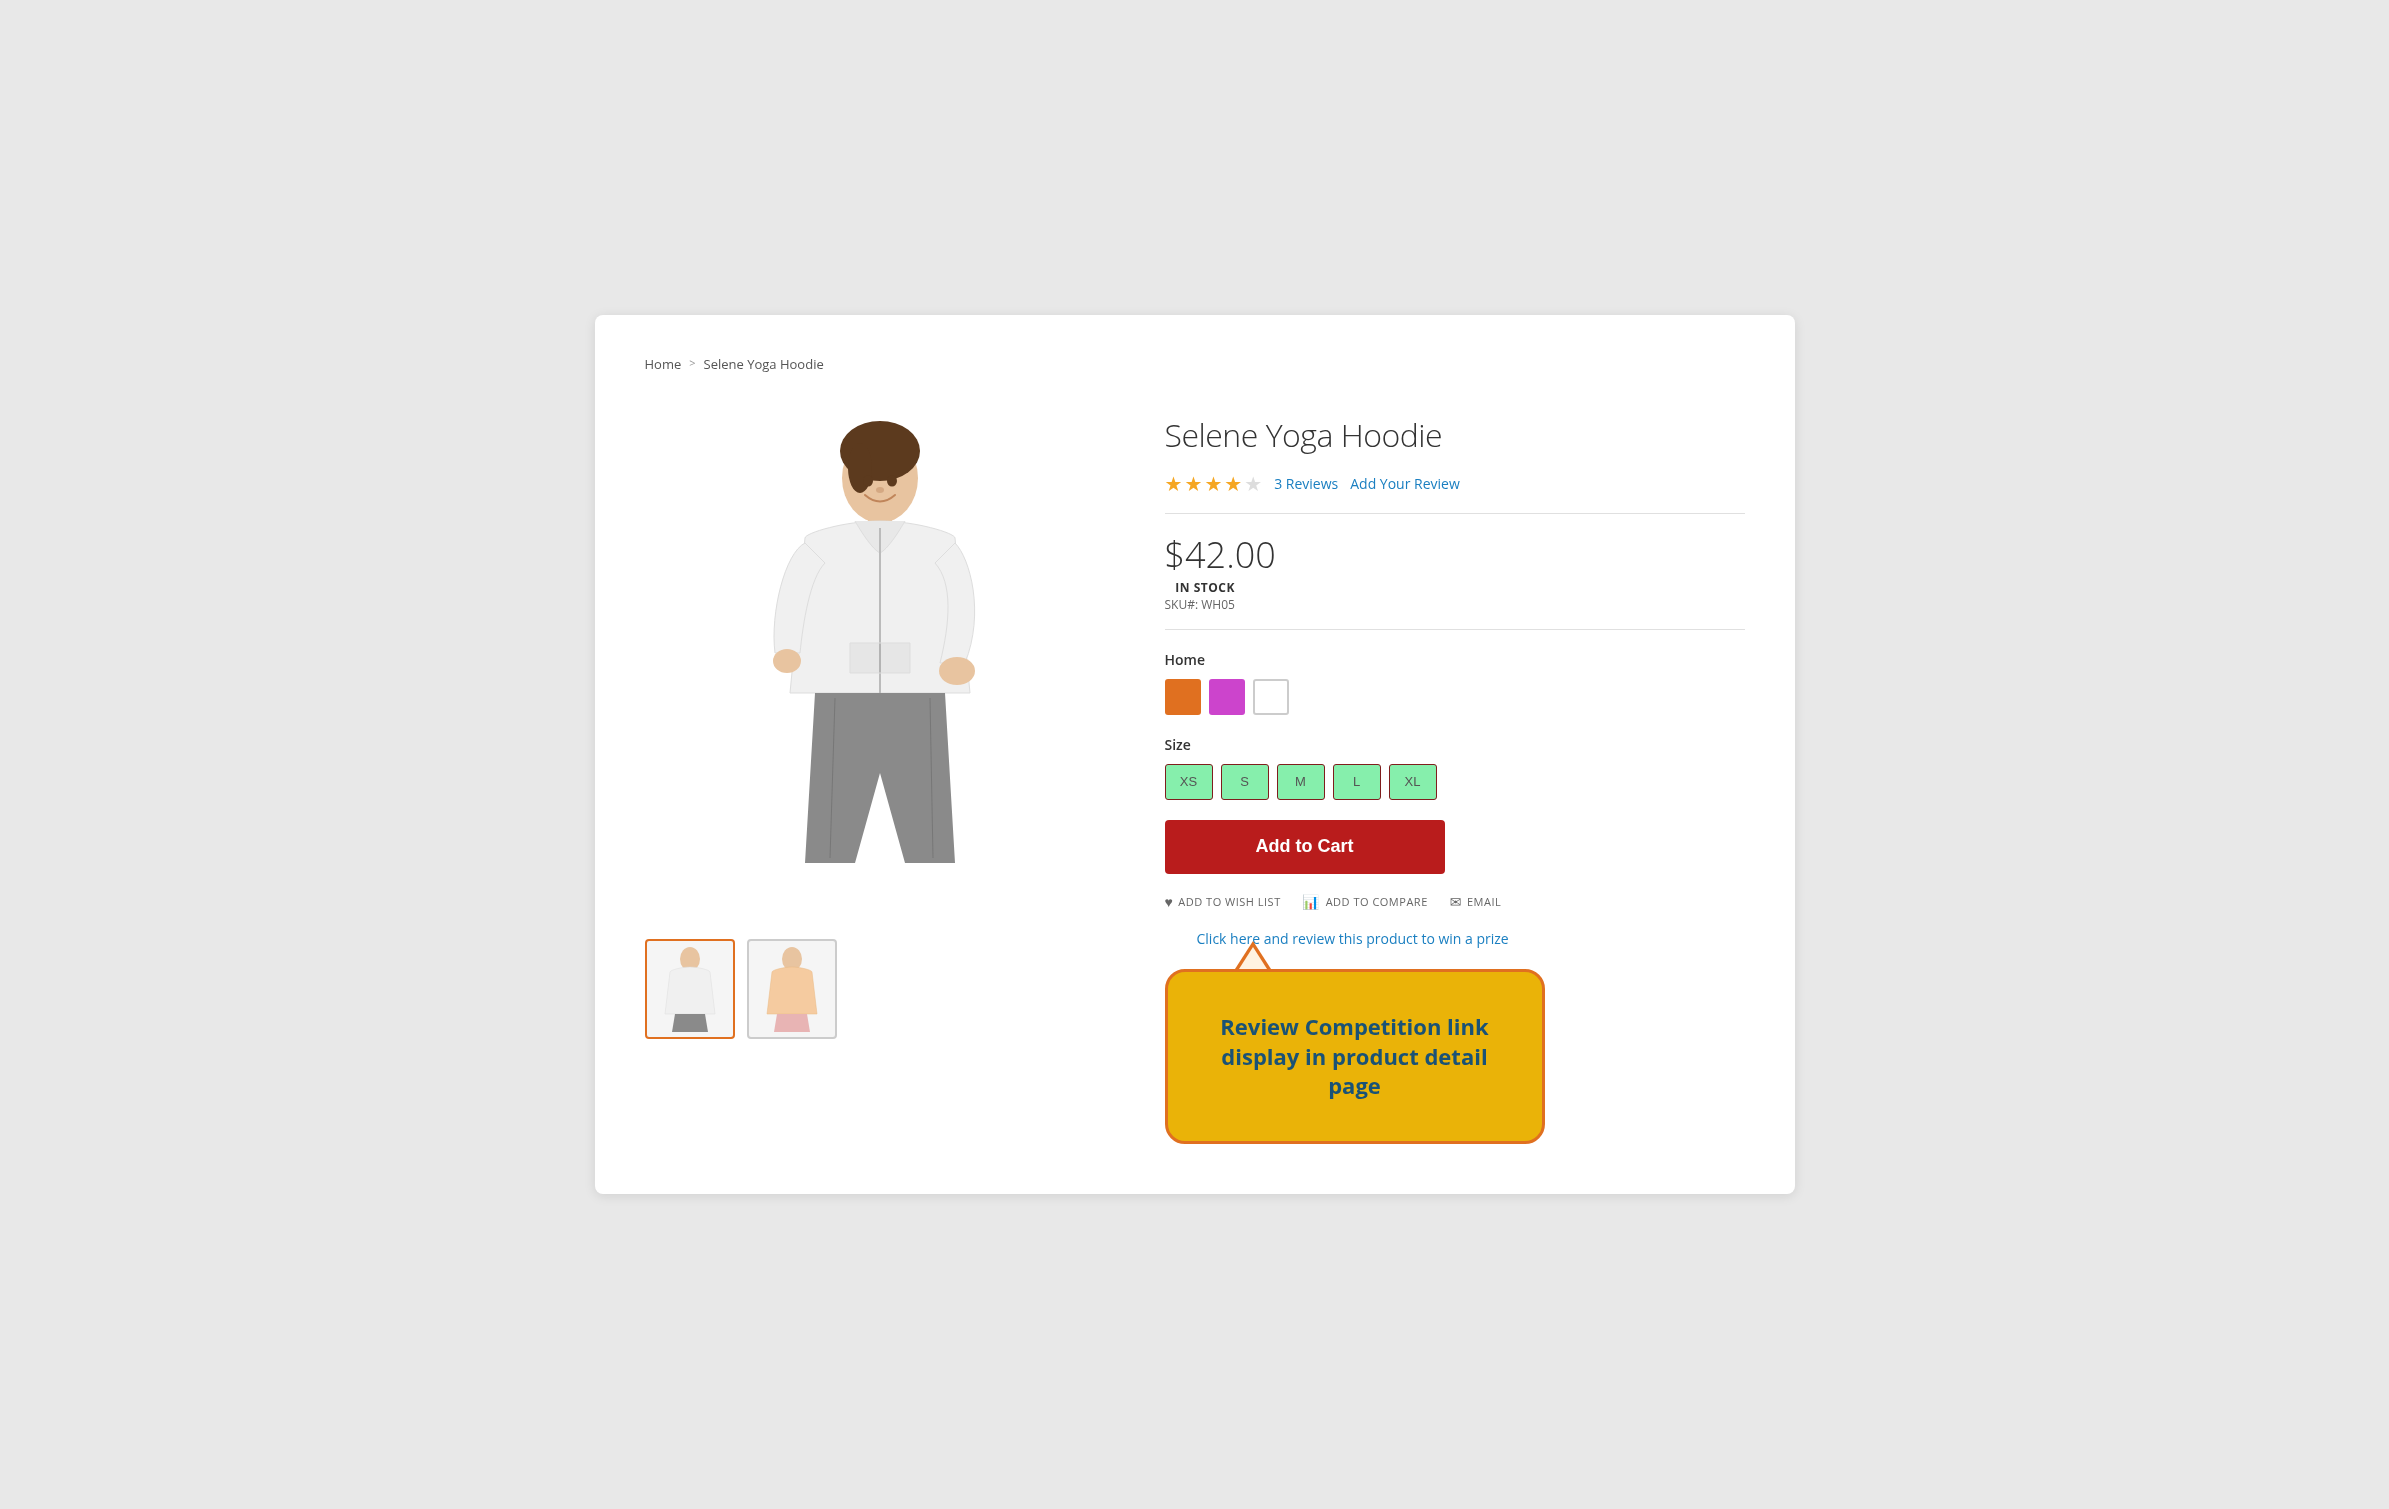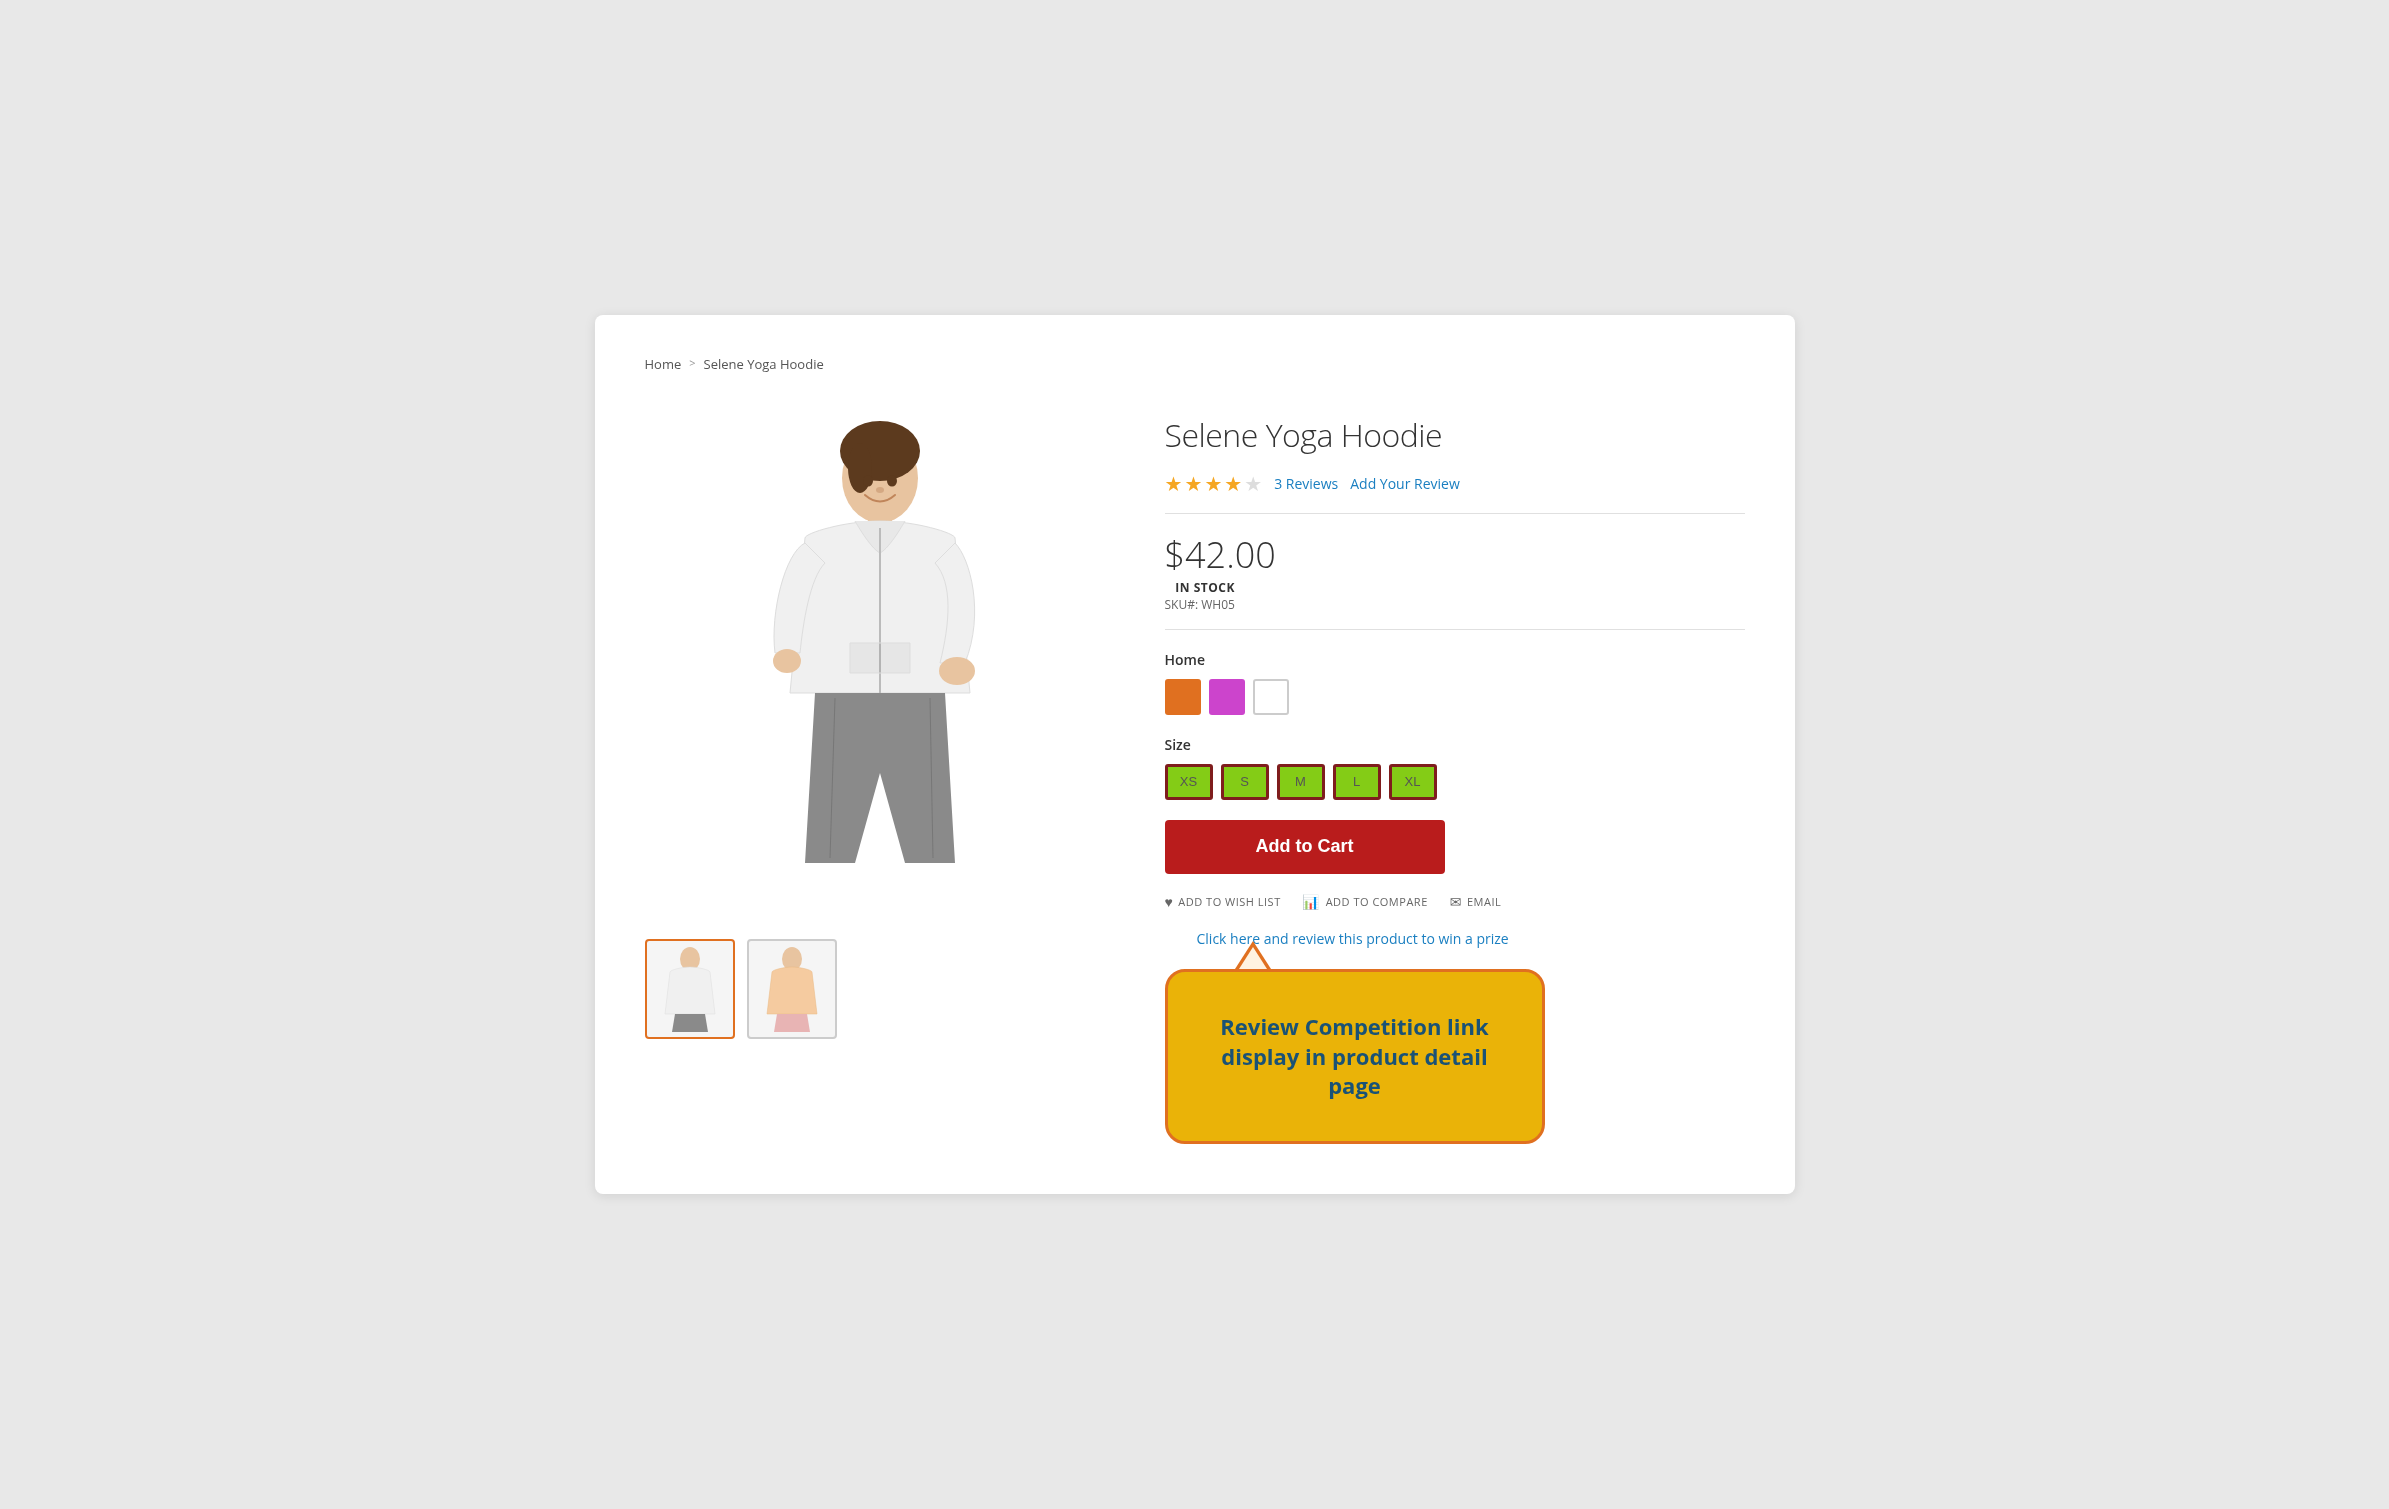--- a/index.html
+++ b/index.html
@@ -196,23 +196,23 @@
 
     .size-options {
       display: flex;
       gap: 8px;
       flex-wrap: wrap;
       margin-bottom: 20px;
     }
     .size-btn {
       width: 48px;
       height: 36px;
-      border: 3px solid #7f1d1d;
+      border: 1px solid #7f1d1d;
       border-radius: 3px;
-      background: #84cc16;
+      background: #86efac;
       font-size: 13px;
       color: #555;
       cursor: pointer;
       display: flex;
       align-items: center;
       justify-content: center;
     }
 
     .qty-section {
       margin-bottom: 20px;

